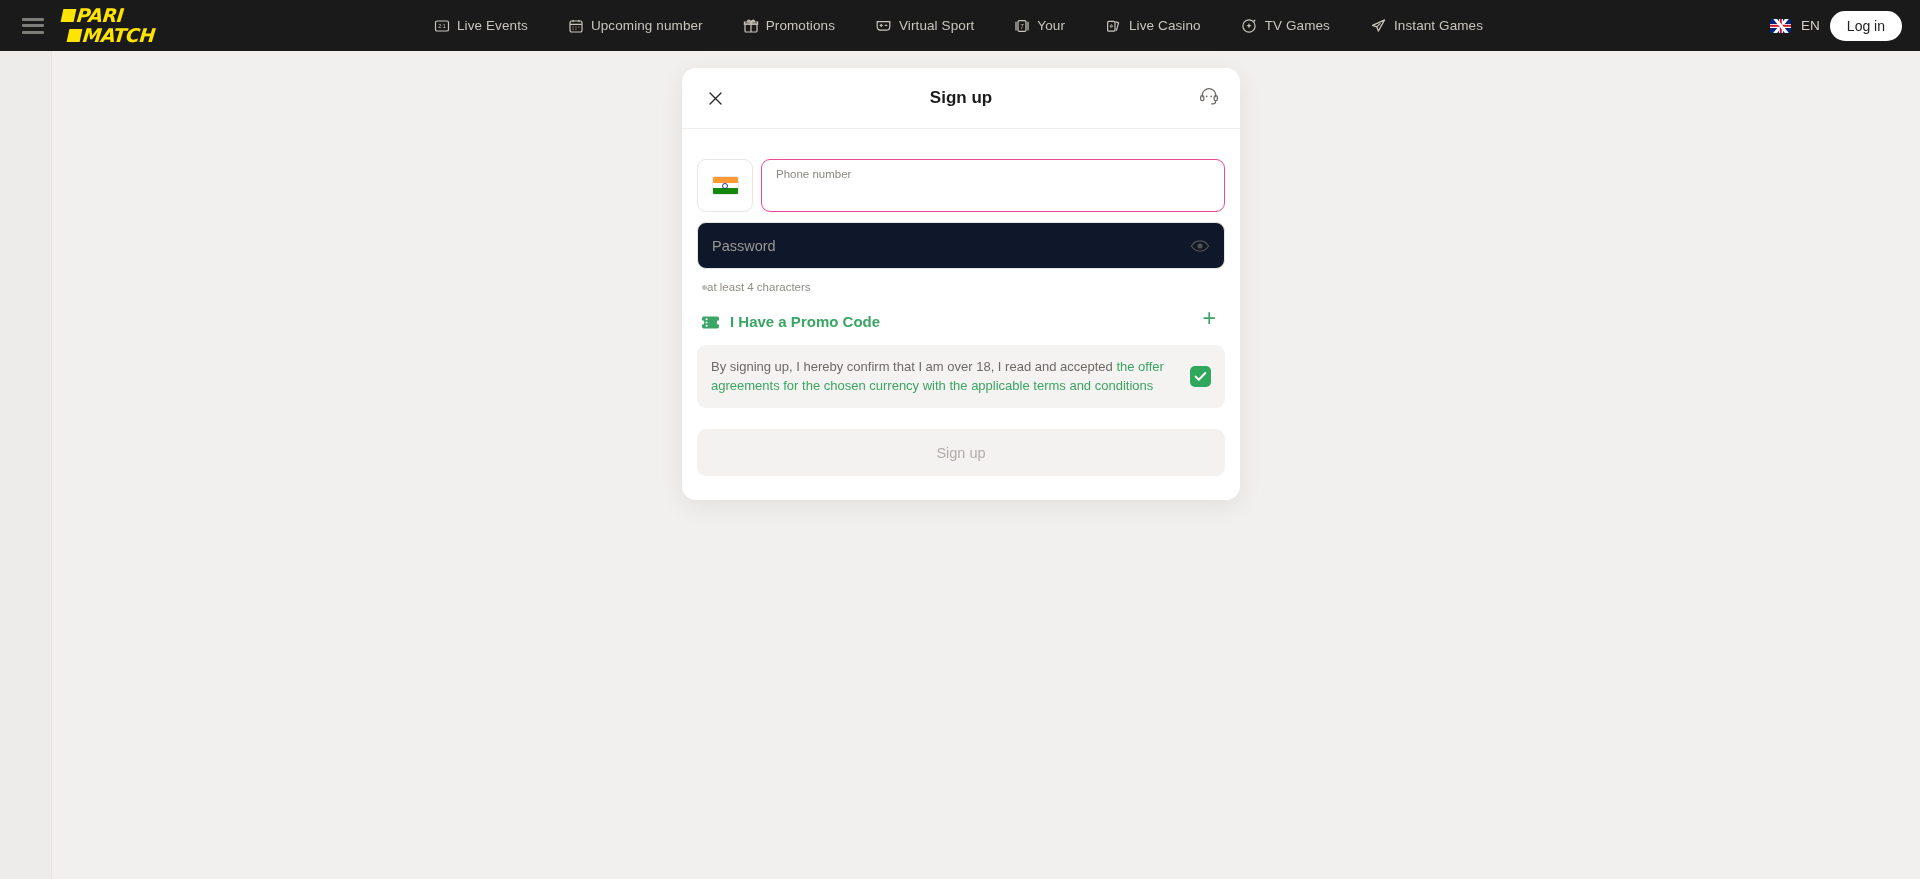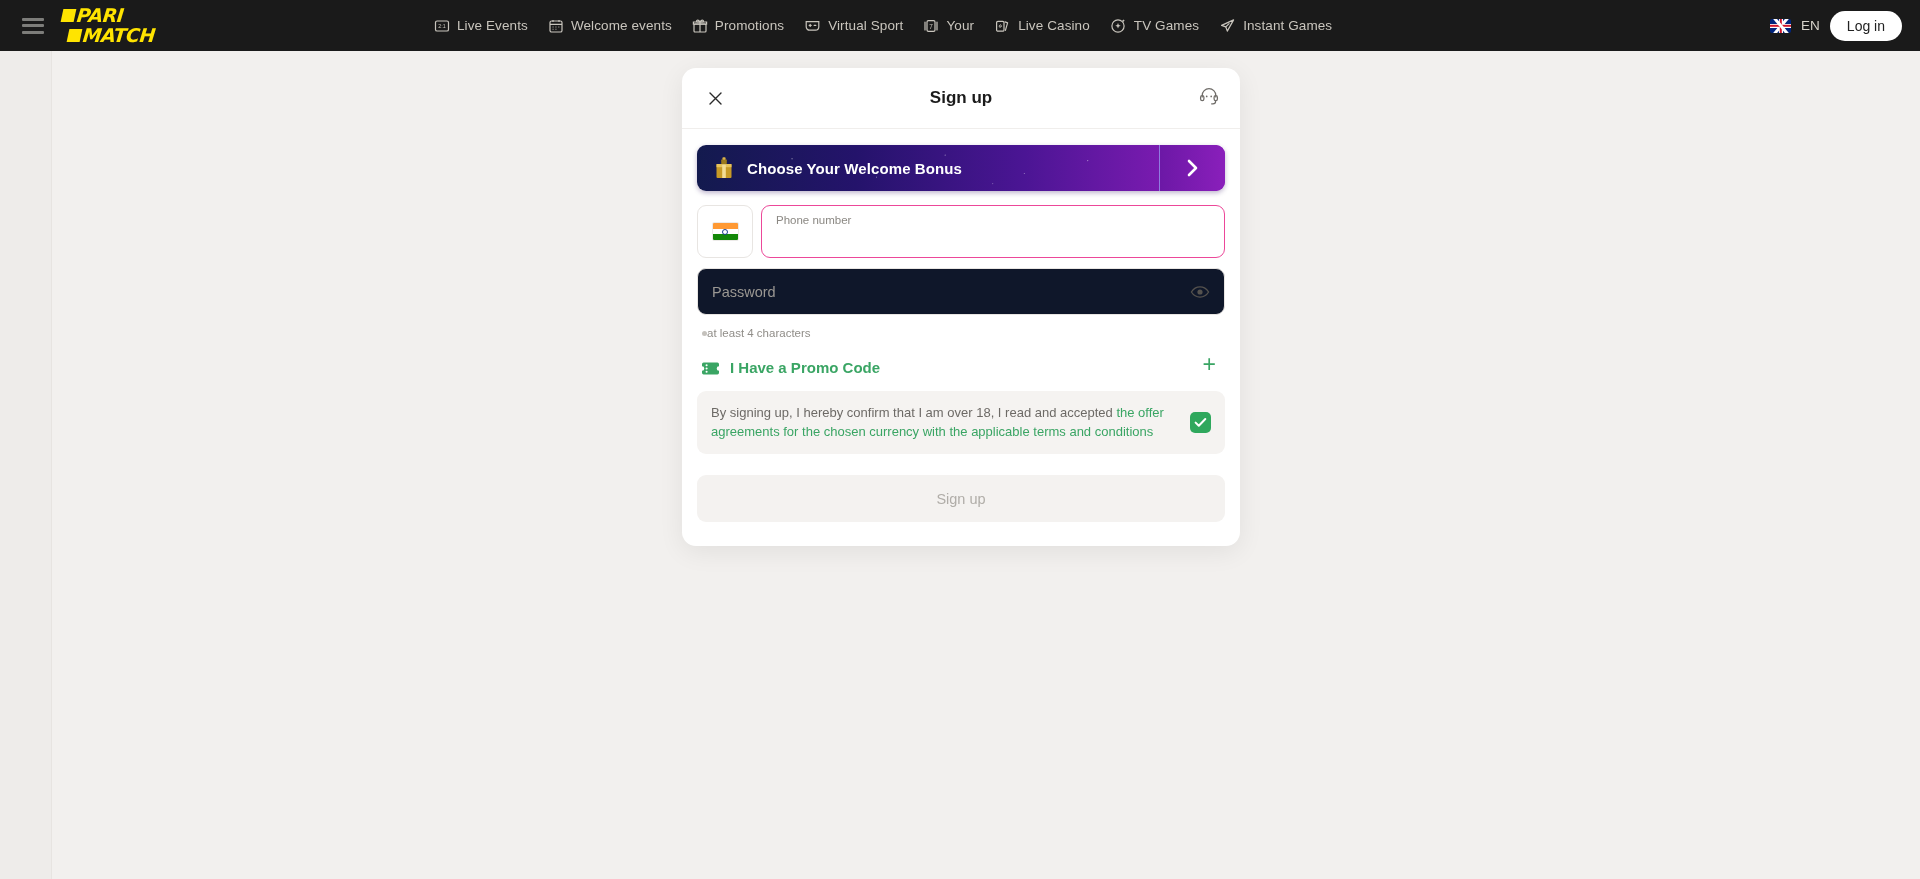--- a/index.html
+++ b/index.html
@@ -35,21 +35,21 @@
   .logo-slab { width: 13px; height: 13px; background: #ffe400; transform: skewX(-12deg); margin-right: 2px; }
   .logo-txt {
     color: #ffe400; font-weight: 800; font-style: italic;
     font-size: 19px; letter-spacing: -0.5px;
     font-family: "DejaVu Sans", sans-serif;
     transform: skewX(-6deg);
   }
   .logo-row.second { margin-top: 1px; margin-left: 6px; }
 
   .nav {
-    display: flex; align-items: center; gap: 20px;
+    display: flex; align-items: center; gap: 40px;
     margin-left: 262px;
   }
   .nav-item {
     display: flex; align-items: center; gap: 7px;
     color: #c9c5bd; font-size: 13.5px; cursor: pointer;
     white-space: nowrap;
   }
   .nav-item svg { display: block; }
   .nav-label { letter-spacing: 0.1px; }
 
@@ -255,21 +255,21 @@
     </div>
 
     <div class="nav-item">
       <span>
         <svg width="16" height="16" viewBox="0 0 16 16" fill="none" stroke="#c9c5bd" stroke-width="1.2">
           <rect x="2" y="3" width="12" height="11" rx="1.6"></rect>
           <path d="M2 6.3h12M5 2v2M11 2v2"></path>
           <path d="M4.6 9h.9M7.5 9h.9M10.4 9h.9M4.6 11.3h.9M7.5 11.3h.9" stroke-width="1.1"></path>
         </svg>
       </span>
-      <span class="nav-label">Welcome events</span>
+      <span class="nav-label">Upcoming number</span>
     </div>
 
     <div class="nav-item">
       <span>
         <svg width="16" height="16" viewBox="0 0 16 16" fill="none" stroke="#c9c5bd" stroke-width="1.2">
           <rect x="2" y="6" width="12" height="8" rx="1"></rect>
           <path d="M1.4 4h13.2v2.2H1.4zM8 4v10"></path>
           <path d="M8 4C8 4 6.6 1.6 5.2 2.2 4 2.7 4.4 4 5.6 4zM8 4c0 0 1.4-2.4 2.8-1.8C12 2.7 11.6 4 10.4 4z"></path>
         </svg>
       </span>
@@ -363,38 +363,20 @@
           <path d="M17.6 15.6v.7a2.6 2.6 0 0 1-2.6 2.6h-1.8"></path>
           <circle cx="8.7" cy="11.4" r="0.85" fill="#6f6c68" stroke="none"></circle>
           <circle cx="13.2" cy="11.4" r="0.85" fill="#6f6c68" stroke="none"></circle>
         </svg>
       </div>
     </div>
 
     <div class="modal-body">
 
       
-      <div class="bonus-banner">
-        <span class="stars"></span>
-        <span class="gift-ico">
-          <svg width="22" height="24" viewBox="0 0 22 24">
-            <rect x="3.5" y="8" width="15" height="14" rx="1" fill="#c79a26"></rect>
-            <rect x="3.5" y="8" width="15" height="3.2" fill="#e8c35b"></rect>
-            <rect x="9.2" y="8" width="3.6" height="14" fill="#f3dc94"></rect>
-            <rect x="8.2" y="3.2" width="5.6" height="5" rx="1" fill="#9c7a1c"></rect>
-            <rect x="9.4" y="1.2" width="3.2" height="2.6" rx="1" fill="#d9b248"></rect>
-          </svg>
-        </span>
-        <span class="bonus-text">Choose Your Welcome Bonus</span>
-        <span class="bonus-arrow-wrap">
-          <svg width="17" height="24" viewBox="0 0 17 24" fill="none" stroke="#ffffff" stroke-width="2.6" stroke-linecap="round" stroke-linejoin="round">
-            <path d="M5 5l7 7-7 7"></path>
-          </svg>
-        </span>
-      </div>
 
       
       <div class="phone-row">
         <div class="flag-box">
           <span class="flag-in">
             <span class="chakra"></span>
           </span>
         </div>
         <div class="phone-field">
           <div class="field-label">Phone number</div>

